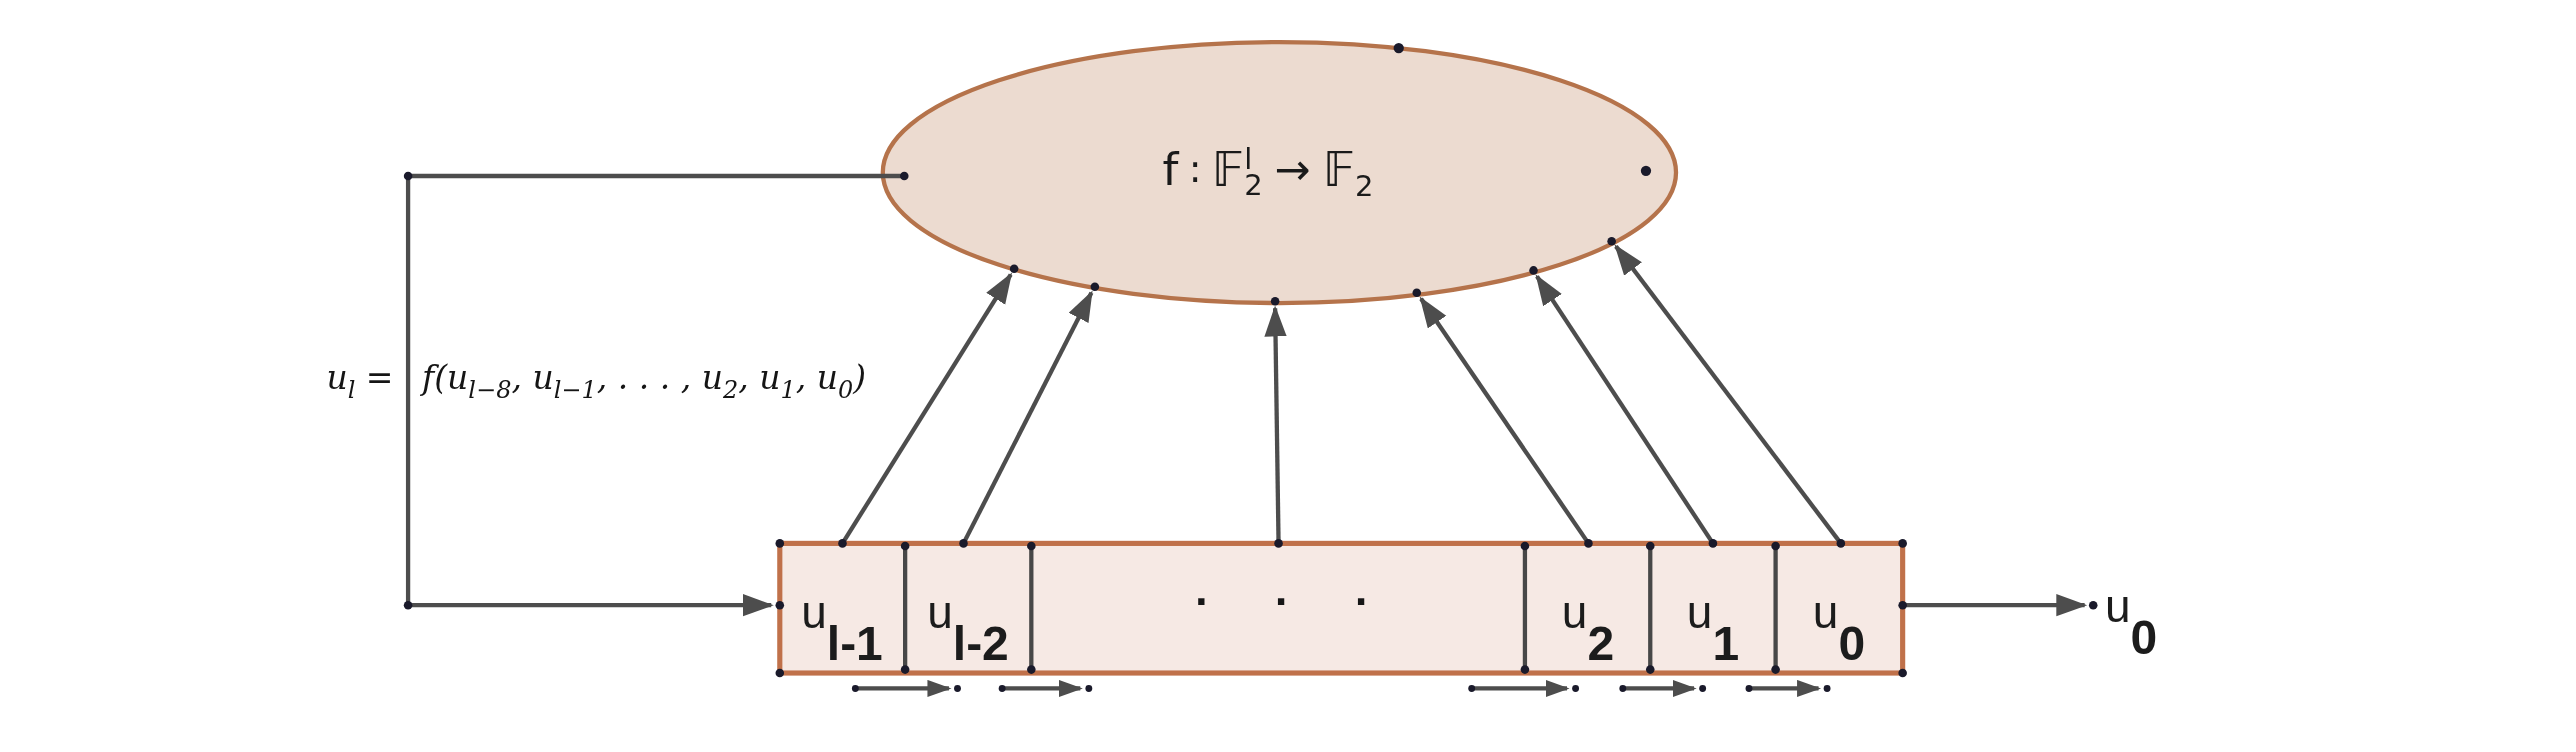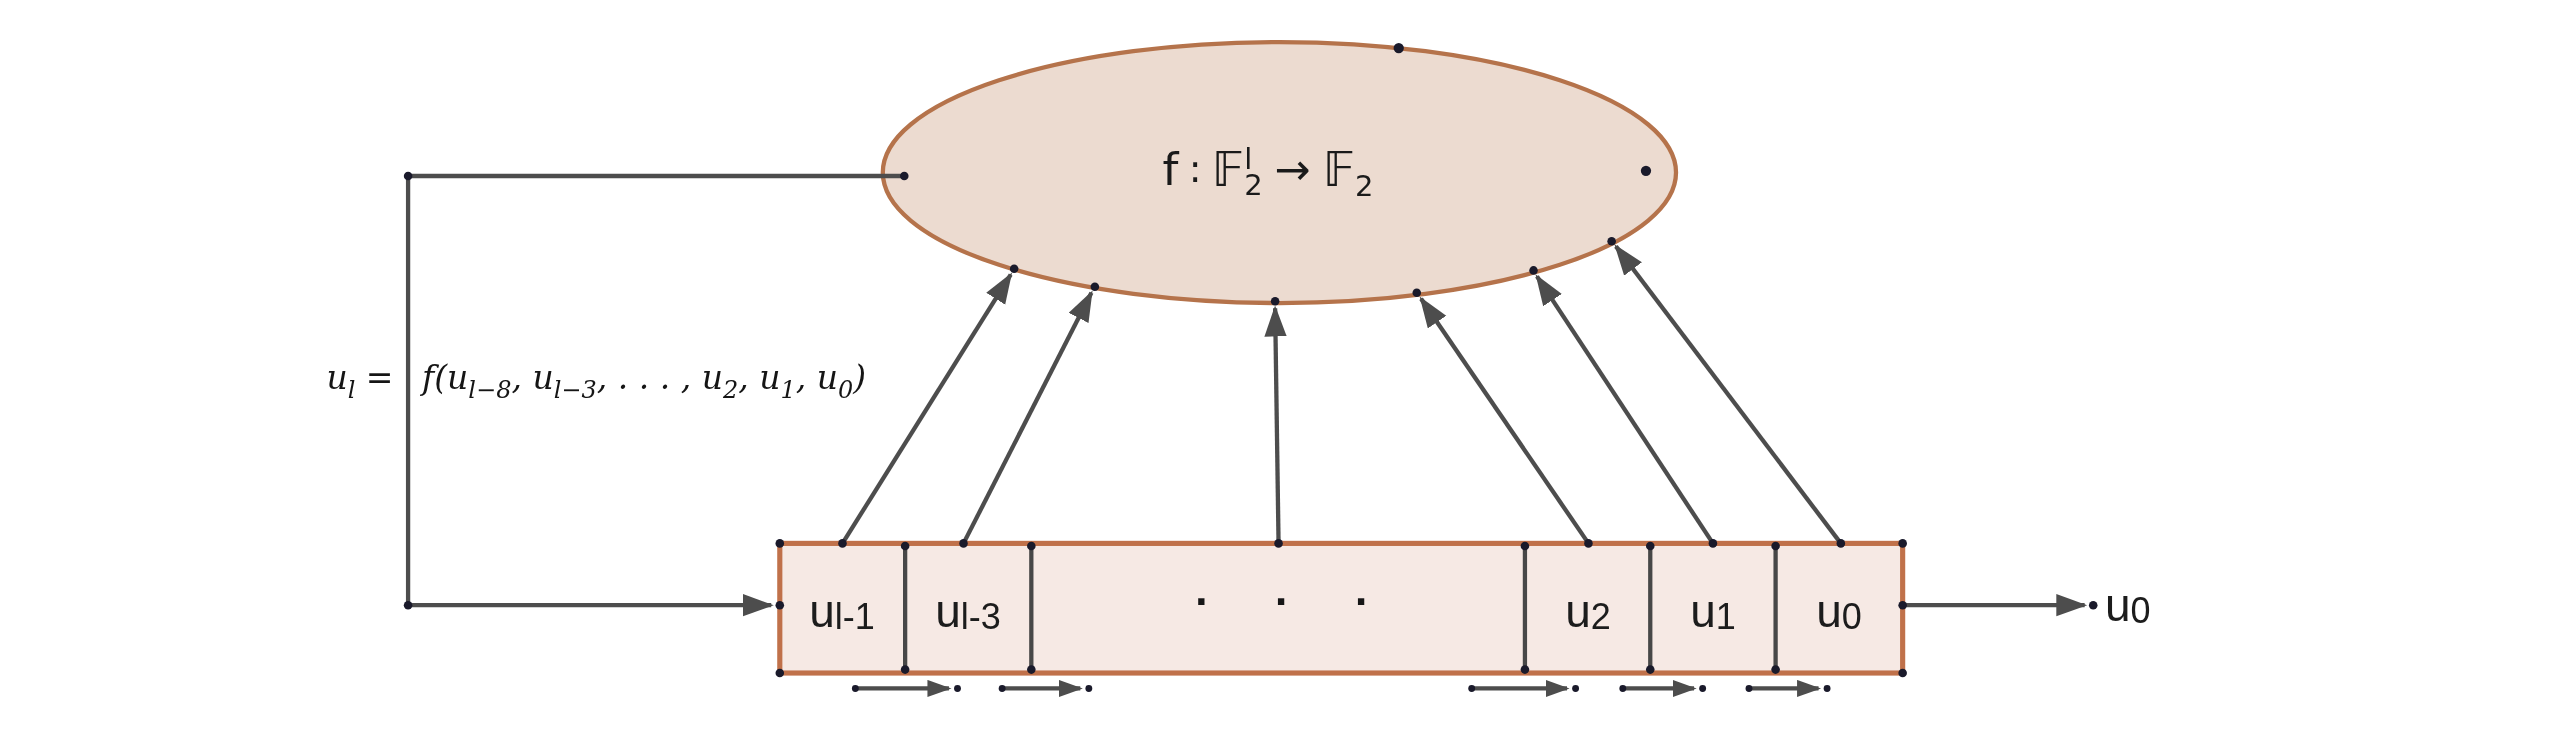--- a/index.html
+++ b/index.html
@@ -23,21 +23,21 @@
   .eq{position:absolute;top:347px;font-family:"DejaVu Serif",serif;font-style:italic;
       font-size:33px;line-height:61px;white-space:pre;color:#151515;}
   .eq-left{right:2172px;}
   .eq-right{left:422px;}
   .esub{font-size:24px;position:relative;top:9.4px;}
 
   
   .cell-label{position:absolute;top:611px;transform:translate(-50%,-50%);
               white-space:pre;color:#1c1c1c;}
   .cl-base{font-family:"Liberation Sans",sans-serif;font-size:46px;}
-  .cl-sub{font-family:"Liberation Sans",sans-serif;font-size:36px;position:relative;top:2px;}
+  .cl-sub{font-family:"Liberation Sans",sans-serif;font-size:48px;position:relative;top:32px;font-weight:bold;}
   .cell-dots{position:absolute;top:592px;transform:translate(-50%,-50%);
              font-family:"DejaVu Sans",sans-serif;font-weight:700;font-size:36px;
              letter-spacing:13.7px;white-space:pre;color:#161616;}
   .out-label{position:absolute;left:2105px;top:605px;transform:translate(0,-50%);
              white-space:pre;color:#1c1c1c;}
 </style>
 </head>
 <body>
 
 <div class="stage">
@@ -140,24 +140,24 @@
       <span>l</span>
       <span>2</span>
     </span>
     <span class="fn-arrow">→</span>
     <span class="fn-bb">𝔽</span>
     <span class="fn-sub2">2</span>
   </div>
 
   <div class="eq eq-left"><span>u</span><span class="esub">l</span><span> = </span></div>
 
-  <div class="eq eq-right"><span>f</span><span>(</span><span>u</span><span class="esub">l−8</span><span>, </span><span>u</span><span class="esub">l−3</span><span>, . . . , </span><span>u</span><span class="esub">2</span><span>, </span><span>u</span><span class="esub">1</span><span>, </span><span>u</span><span class="esub">0</span><span>)</span></div>
+  <div class="eq eq-right"><span>f</span><span>(</span><span>u</span><span class="esub">l−8</span><span>, </span><span>u</span><span class="esub">l−1</span><span>, . . . , </span><span>u</span><span class="esub">2</span><span>, </span><span>u</span><span class="esub">1</span><span>, </span><span>u</span><span class="esub">0</span><span>)</span></div>
 
   <div class="cell-label" style="left:842px"><span class="cl-base">u</span><span class="cl-sub">l-1</span></div>
-  <div class="cell-label" style="left:968px"><span class="cl-base">u</span><span class="cl-sub">l-3</span></div>
+  <div class="cell-label" style="left:968px"><span class="cl-base">u</span><span class="cl-sub">l-2</span></div>
   <div class="cell-dots" style="left:1288px">.  .  .</div>
   <div class="cell-label" style="left:1588px"><span class="cl-base">u</span><span class="cl-sub">2</span></div>
   <div class="cell-label" style="left:1713px"><span class="cl-base">u</span><span class="cl-sub">1</span></div>
   <div class="cell-label" style="left:1839px"><span class="cl-base">u</span><span class="cl-sub">0</span></div>
 
   <div class="out-label"><span class="cl-base">u</span><span class="cl-sub">0</span></div>
 
 </div>
 
 

